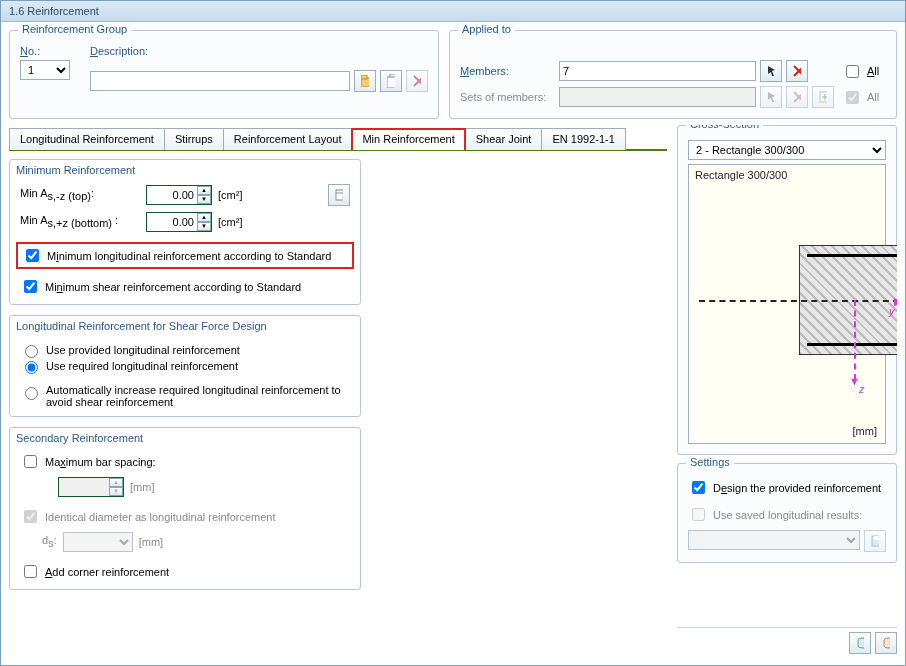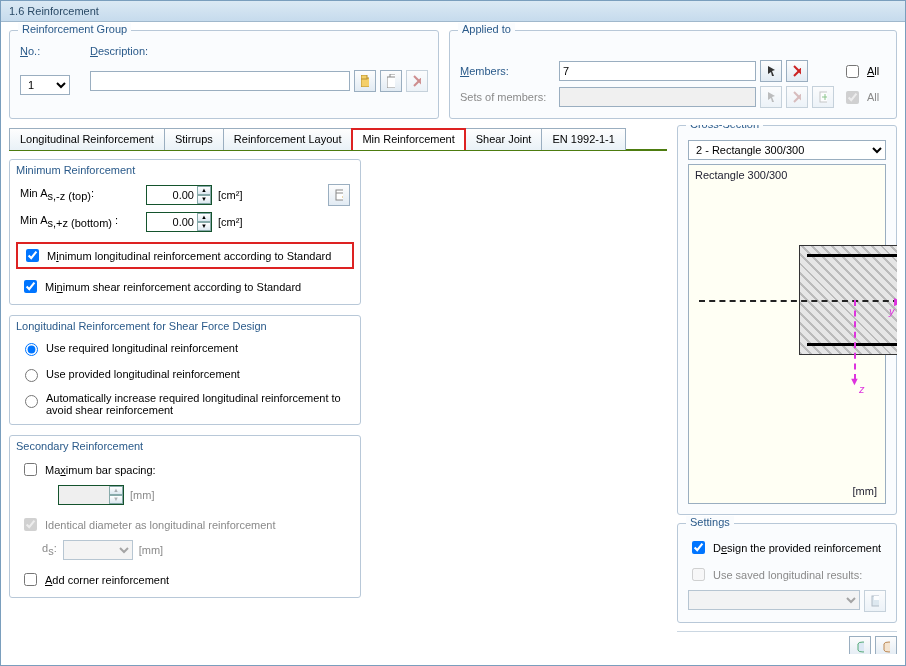--- a/index.html
+++ b/index.html
@@ -20,21 +20,21 @@
   .iconbtn{width:22px;height:22px;border:1px solid #9aaec0;background:linear-gradient(#fdfdfd,#e2ebf3);display:inline-flex;align-items:center;justify-content:center;cursor:pointer}
   .iconbtn:disabled{opacity:.55;cursor:default}
   .tabs{display:flex;border-bottom:2px solid #4d7c0f;margin-top:2px}
   .tab{padding:4px 10px 5px;border:1px solid #9aaec0;border-bottom:none;background:linear-gradient(#fefefe,#e9f1f7);margin-right:-1px;cursor:pointer;position:relative;top:1px}
   .tab.active{background:#fff;border-color:#d22;border-width:2px;padding:3px 9px 4px;z-index:2}
   .tabpage{flex:1;display:flex;gap:10px;overflow:hidden}
   .leftcol{width:352px;display:flex;flex-direction:column;gap:10px}
   .section{border:1px solid #b8c8d8;border-radius:3px;padding:8px 10px}
   .section-title{color:#2a5a8a;margin:-4px -4px 8px -4px}
   .redbox{border:2px solid #d22;padding:2px 4px;margin:2px -4px}
-  .cs-preview{border:1px solid #9aaec0;background:#fffff4;height:340px;position:relative;margin-top:4px}
+  .cs-preview{border:1px solid #9aaec0;background:#fffff4;height:280px;position:relative;margin-top:4px}
   .cs-label{position:absolute;top:4px;left:6px;color:#223}
   .cs-rect{position:absolute;left:110px;top:80px;width:110px;height:110px;border:1px solid #333;background:repeating-linear-gradient(45deg,#bbb 0,#bbb 2px,#e6e6e6 2px,#e6e6e6 7px)}
   .cs-bar{position:absolute;left:118px;width:94px;height:3px;background:#000}
   .cs-axis{position:absolute;border-top:2px dashed #222}
   .cs-axis-v{position:absolute;border-left:2px dashed #d3d}
   .axislbl{position:absolute;font-style:italic;color:#d3d}
   .unit{position:absolute;bottom:6px;right:8px;color:#223}
   .footer-btns{display:flex;justify-content:flex-end;gap:4px;padding-top:4px;border-top:1px solid #cbd7e2;margin-top:auto}
   .chk{display:flex;align-items:center;gap:5px}
   .grey{color:#8a8a8a}
@@ -45,21 +45,21 @@
 <body>
 
 <div class="titlebar">1.6 Reinforcement</div>
 
 <div class="content">
 
   <div class="row">
     <div class="group" style="flex:0 0 430px">
       <div class="group-title">Reinforcement Group</div>
       <div class="row" style="gap:20px;margin-top:6px">
-        <div style="display:flex;flex-direction:column;gap:18px">
+        <div style="display:flex;flex-direction:column;gap:3px">
           <span class="lbl"><span class="ul">N</span><span>o.:</span></span>
           <select style="width:50px">
             <option>1</option>
           </select>
         </div>
         <div style="display:flex;flex-direction:column;gap:13px;flex:1">
           <span class="lbl"><span class="ul">D</span>escription:</span>
           <div style="display:flex;gap:4px;align-items:center">
             <input type="text" style="flex: 1 1 0%;" value="">
             <button class="iconbtn">
@@ -194,27 +194,27 @@
                 </label>
             </div>
             <label class="chk" style="margin-top:8px">
                 <input type="checkbox" checked="" style="">
                 <span>Mi<span class="ul">n</span>imum shear reinforcement according to Standard</span>
               </label>
           </div>
 
           <div class="section">
             <div class="section-title">Longitudinal Reinforcement for Shear Force Design</div>
+            <label class="chk" style="margin-top:10px">
+                <input type="radio" name="lfs" style="">
+                <span>Use provided longitudinal reinforcement</span>
+              </label>
             <label class="chk">
                 <input type="radio" name="lfs" checked="" style="">
                 <span>Use required longitudinal reinforcement</span>
-              </label>
-            <label class="chk" style="margin-top:10px">
-                <input type="radio" name="lfs" style="">
-                <span>Use provided longitudinal reinforcement</span>
               </label>
             <label class="chk" style="margin-top:10px;align-items:flex-start">
                 <input type="radio" name="lfs" style="">
                 <span>Automatically increase required longitudinal reinforcement to avoid shear reinforcement</span>
               </label>
           </div>
 
           <div class="section">
             <div class="section-title">Secondary Reinforcement</div>
             <label class="chk">

